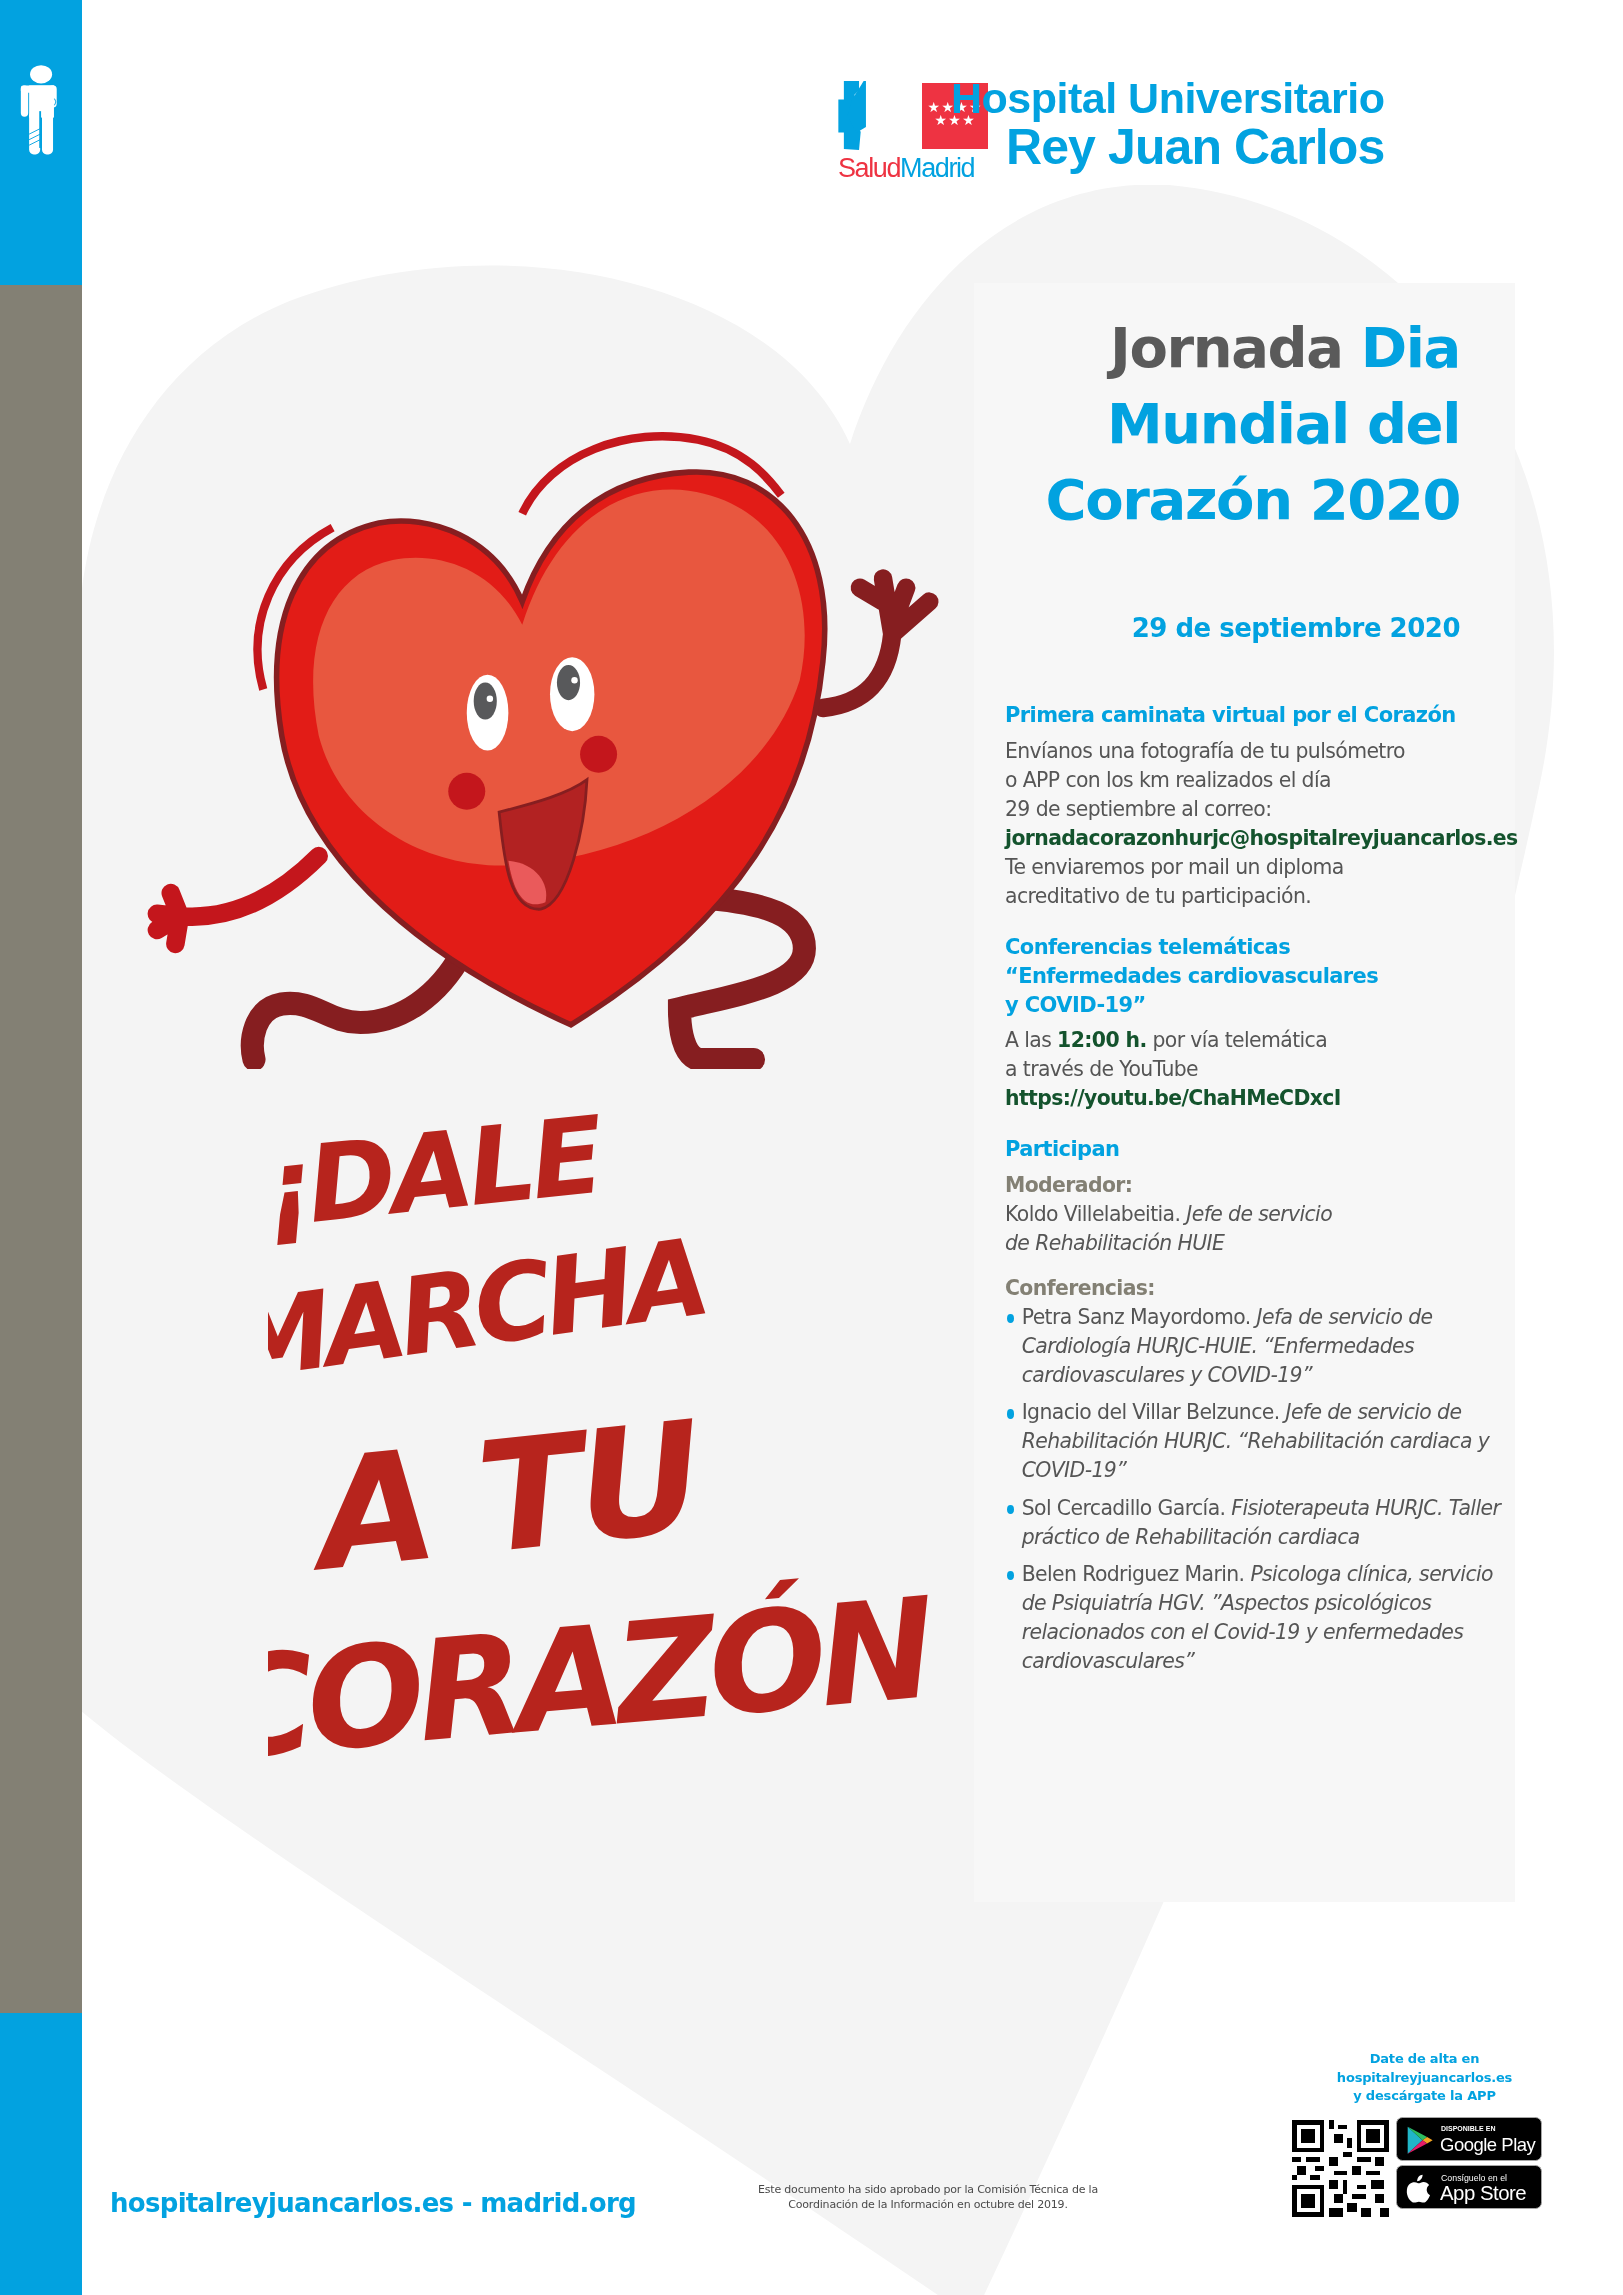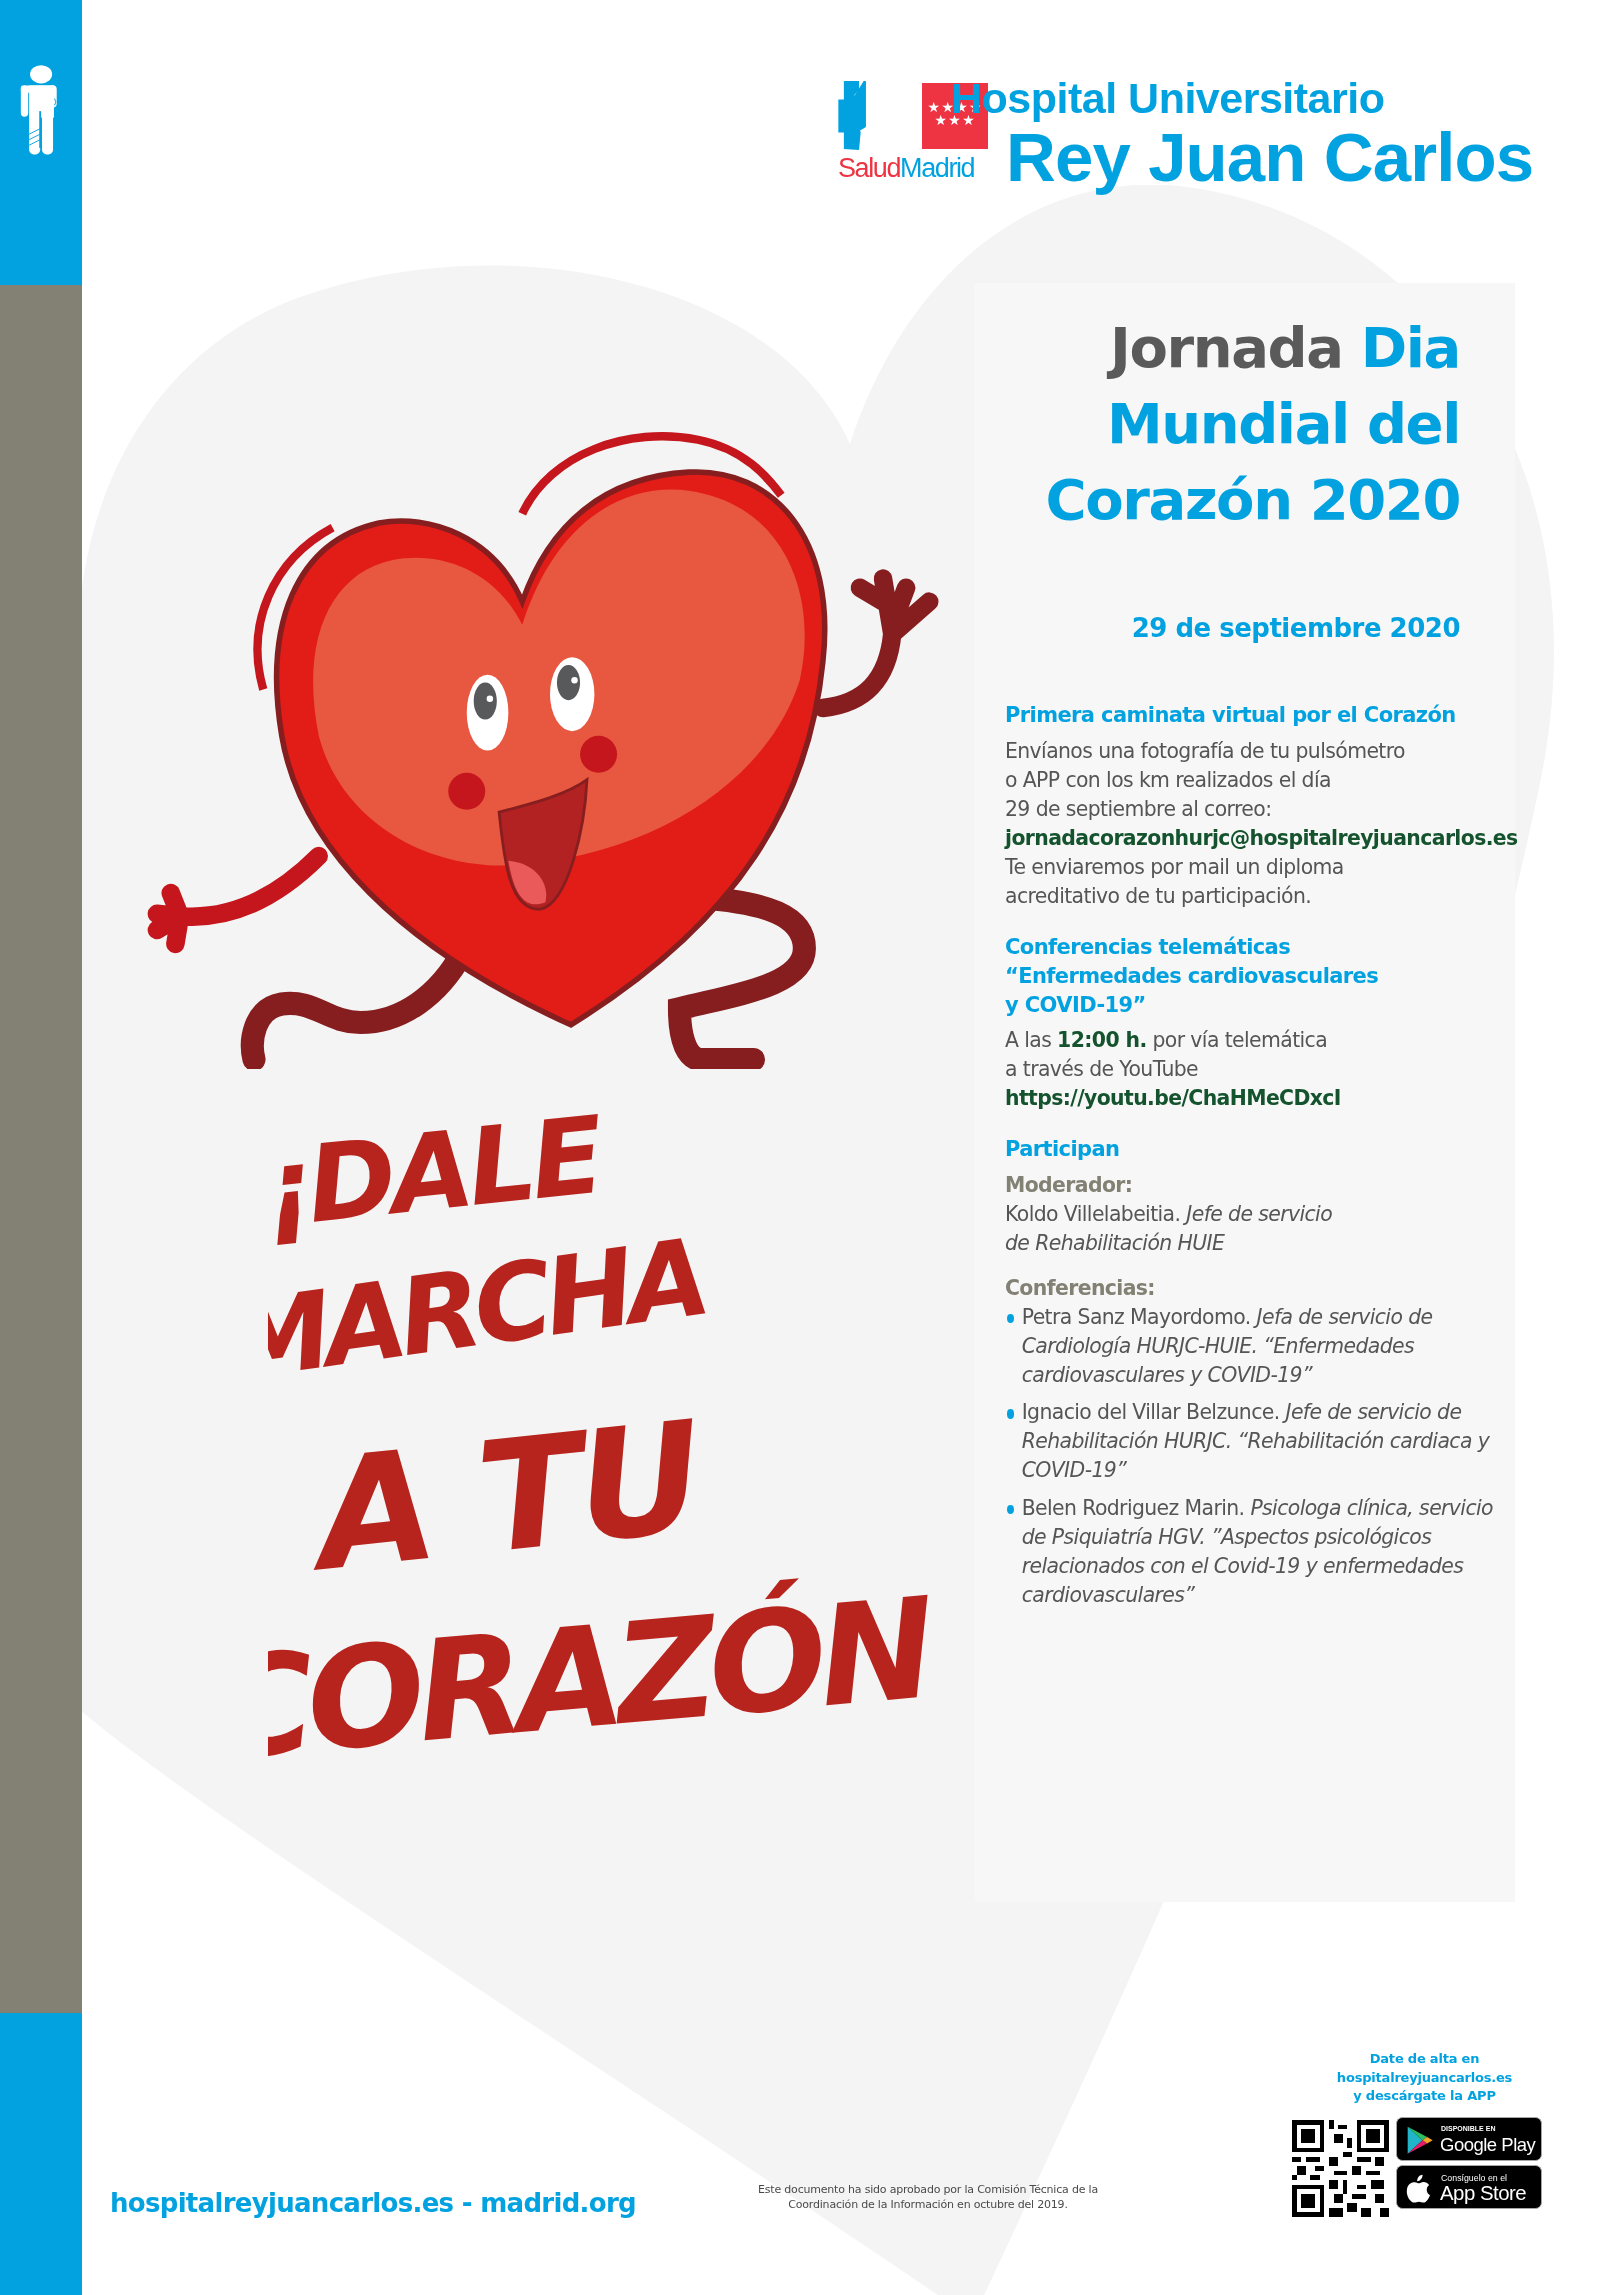--- a/index.html
+++ b/index.html
@@ -16,21 +16,21 @@
   .patient-icon { left: 18.5px; top: 65px; width: 46px; height: 90px; }
 
   
   .bg-heart { left: 82px; top: 185px; width: 1541px; height: 2110px; }
   .logo-star { left: 838px; top: 81px; width: 72px; height: 69px; }
   .logo-flag { left: 922px; top: 83px; width: 66px; height: 66px; background: #ee3342; }
   .logo-salud { left: 838px; top: 153px; font-size: 27px; letter-spacing: -1.4px; font-family: "Liberation Sans", sans-serif; }
   .logo-salud .s1 { color: #ee3342; }
   .logo-salud .s2 { color: #02a2e0; text-align: right; }
   .hosp-line1 { left: 951px; top: 74px; font-size: 43px; font-weight: bold; color: #02a2e0; letter-spacing: -0.5px; white-space: nowrap; }
-  .hosp-line2 { left: 1006px; top: 118px; font-size: 69px; font-weight: bold; color: #02a2e0; letter-spacing: -0.9px; white-space: nowrap; }
+  .hosp-line2 { left: 1006px; top: 118px; font-size: 50px; font-weight: bold; color: #02a2e0; letter-spacing: -0.9px; white-space: nowrap; }
 
   
   .panel { left: 974px; top: 283px; width: 541px; height: 1619px; background: #f7f7f7; }
   .title { right: 163px; top: 310px; text-align: right; font-family: "DejaVu Sans", sans-serif; font-weight: bold; font-size: 56px; line-height: 76px; letter-spacing: -1.4px; }
   .title .grey { color: #5a5a5a; }
   .title .blue { color: #02a2e0; }
   .date { right: 163px; top: 613px; font-family: "DejaVu Sans", sans-serif; font-weight: bold; font-size: 26px; color: #02a2e0; letter-spacing: -0.5px; }
 
   .content { left: 1005px; top: 701px; width: 500px; color: #555555; font-family: "DejaVu Sans", sans-serif; font-size: 20.4px; line-height: 29px; letter-spacing: -0.6px; }
   .content .h { color: #02a2e0; font-weight: bold; font-size: 21px; }
@@ -140,20 +140,21 @@
   <p class="h">Participan</p>
   <div style="height:6.5px"></div>
   <p class="sub">Moderador:</p>
   <p><span>Koldo Villelabeitia. </span><i>Jefe de servicio</i></p>
   <p><i>de Rehabilitación HUIE</i></p>
   <div class="gap2"></div>
   <p class="sub">Conferencias:</p>
   <ul class="bullets">
     <li><span class="dot"></span><span>Petra Sanz Mayordomo. </span><i>Jefa de servicio de Cardiología HURJC-HUIE. “Enfermedades cardiovasculares y COVID-19”</i></li>
     <li><span class="dot"></span><span>Ignacio del Villar Belzunce. </span><i>Jefe de servicio de  Rehabilitación HURJC. “Rehabilitación cardiaca y COVID-19”</i></li>
+    <li><span class="dot"></span><span>Sol Cercadillo García. </span><i>Fisioterapeuta HURJC. Taller práctico de Rehabilitación cardiaca</i></li>
     <li><span class="dot"></span><span>Belen Rodriguez Marin. </span><i>Psicologa clínica, servicio de Psiquiatría HGV. ”Aspectos psicológicos relacionados con el Covid-19 y enfermedades cardiovasculares”</i></li>
   </ul>
 </div>
 
 <svg class="abs cartoon" viewBox="0 0 1760 1480">
 
   <path d="M380 1020 C 300 1100, 200 1160, 80 1150 L 30 1145 M80 1150 L 60 1100 M80 1150 L 30 1180 M80 1150 L 70 1210" stroke="#c4161c" stroke-width="40" fill="none" stroke-linecap="round"></path>
   <path d="M1470 700 C 1560 690, 1610 640, 1620 540 L 1600 420 M1620 540 L 1700 470 M1600 470 L 1550 440 M1620 520 L 1650 440" stroke="#861e20" stroke-width="40" fill="none" stroke-linecap="round"></path>
   <path d="M690 1230 C 640 1320, 560 1380, 470 1380 C 400 1380, 370 1330, 300 1340 C 240 1350, 230 1420, 240 1460" stroke="#861e20" stroke-width="50" fill="none" stroke-linecap="round"></path>
   <path d="M1200 1110 C 1350 1120, 1430 1150, 1430 1220 C 1430 1300, 1280 1320, 1160 1350 C 1160 1400, 1170 1450, 1200 1460 L 1320 1460" stroke="#861e20" stroke-width="50" fill="none" stroke-linecap="round"></path>

